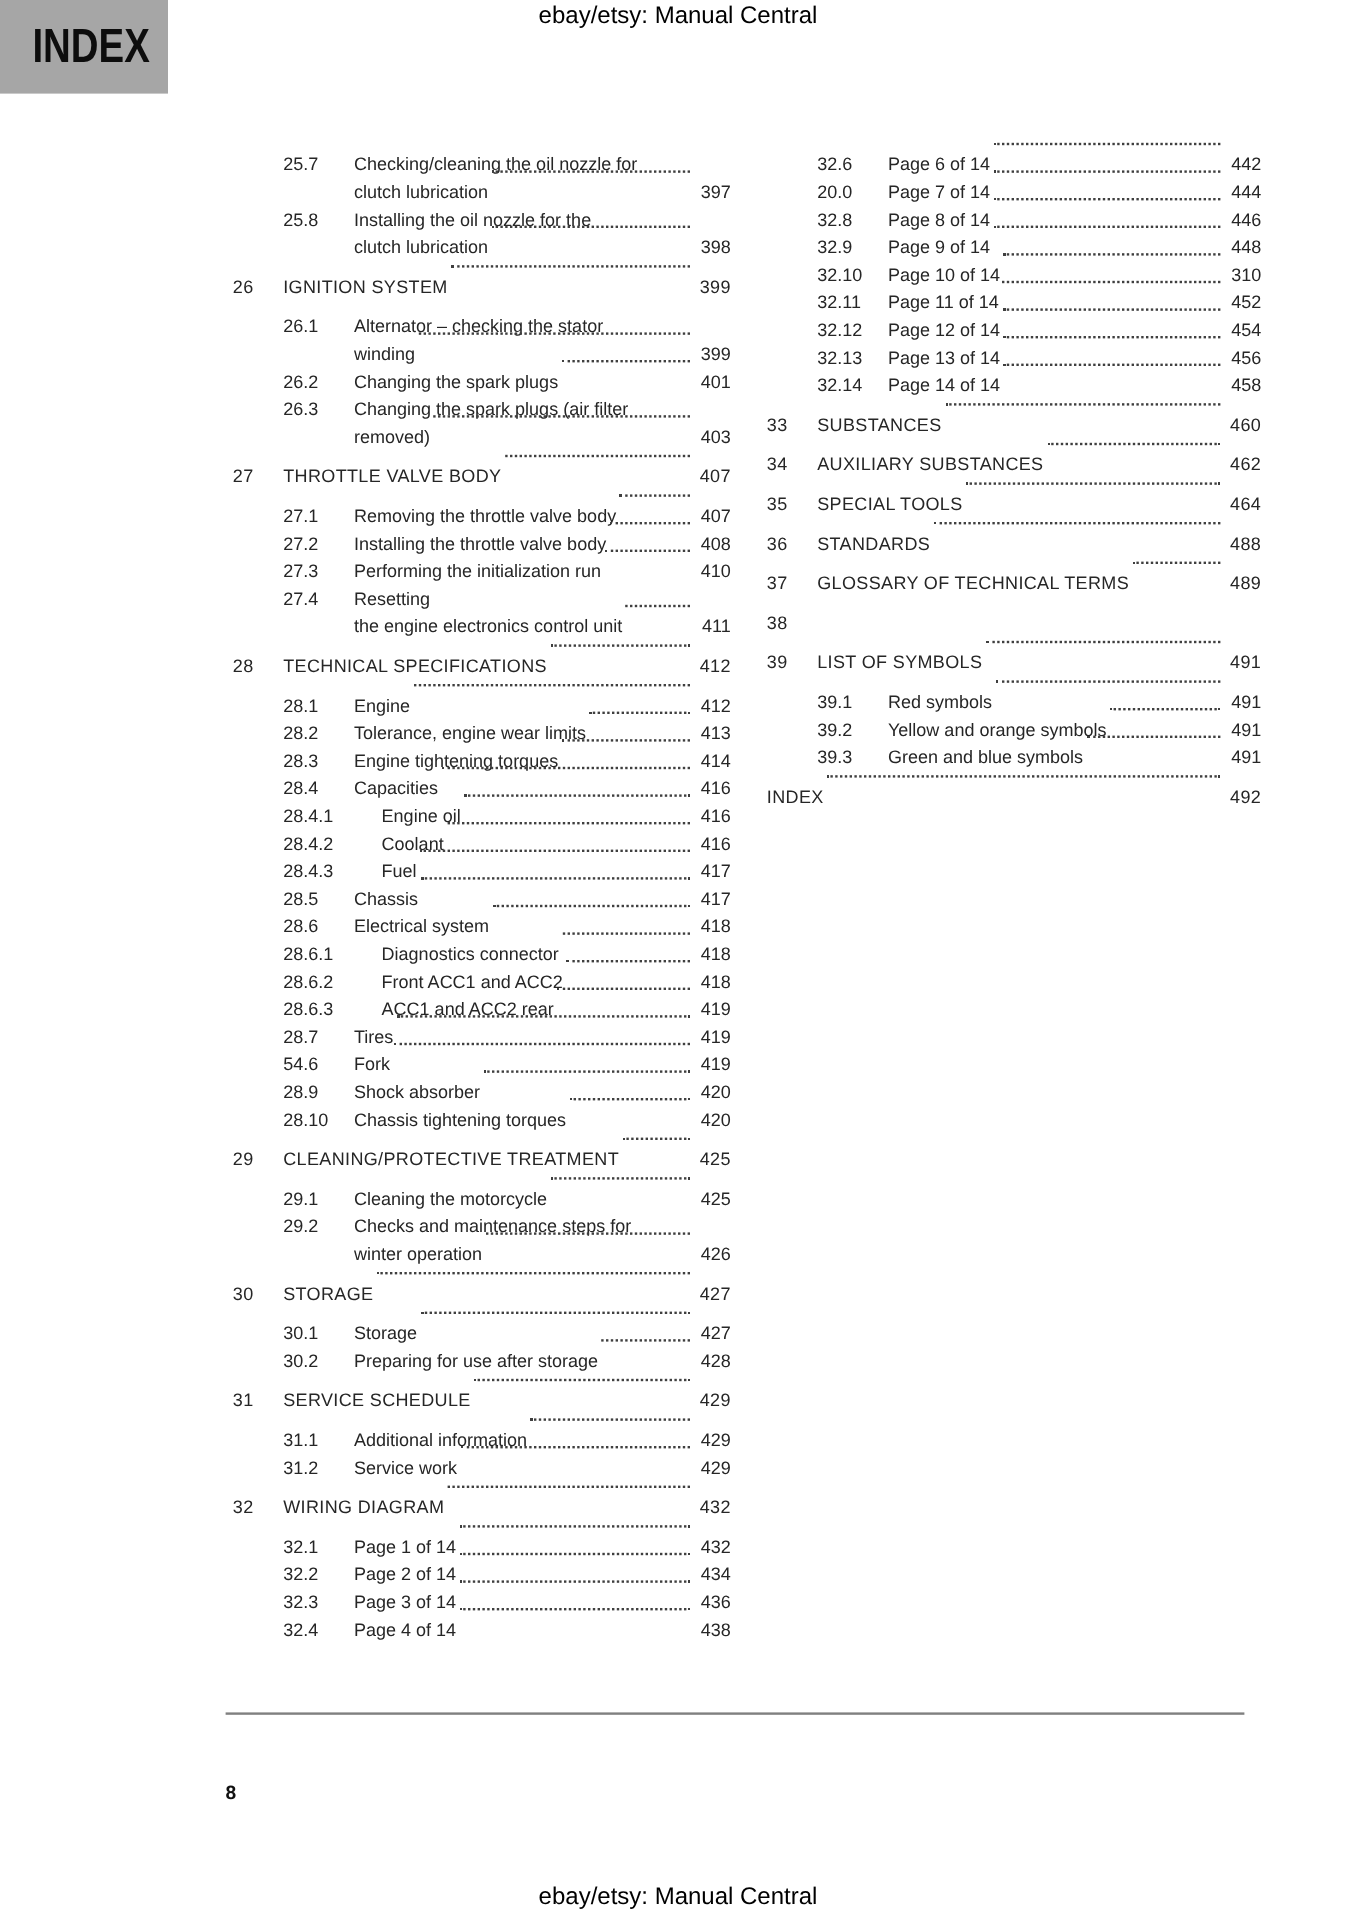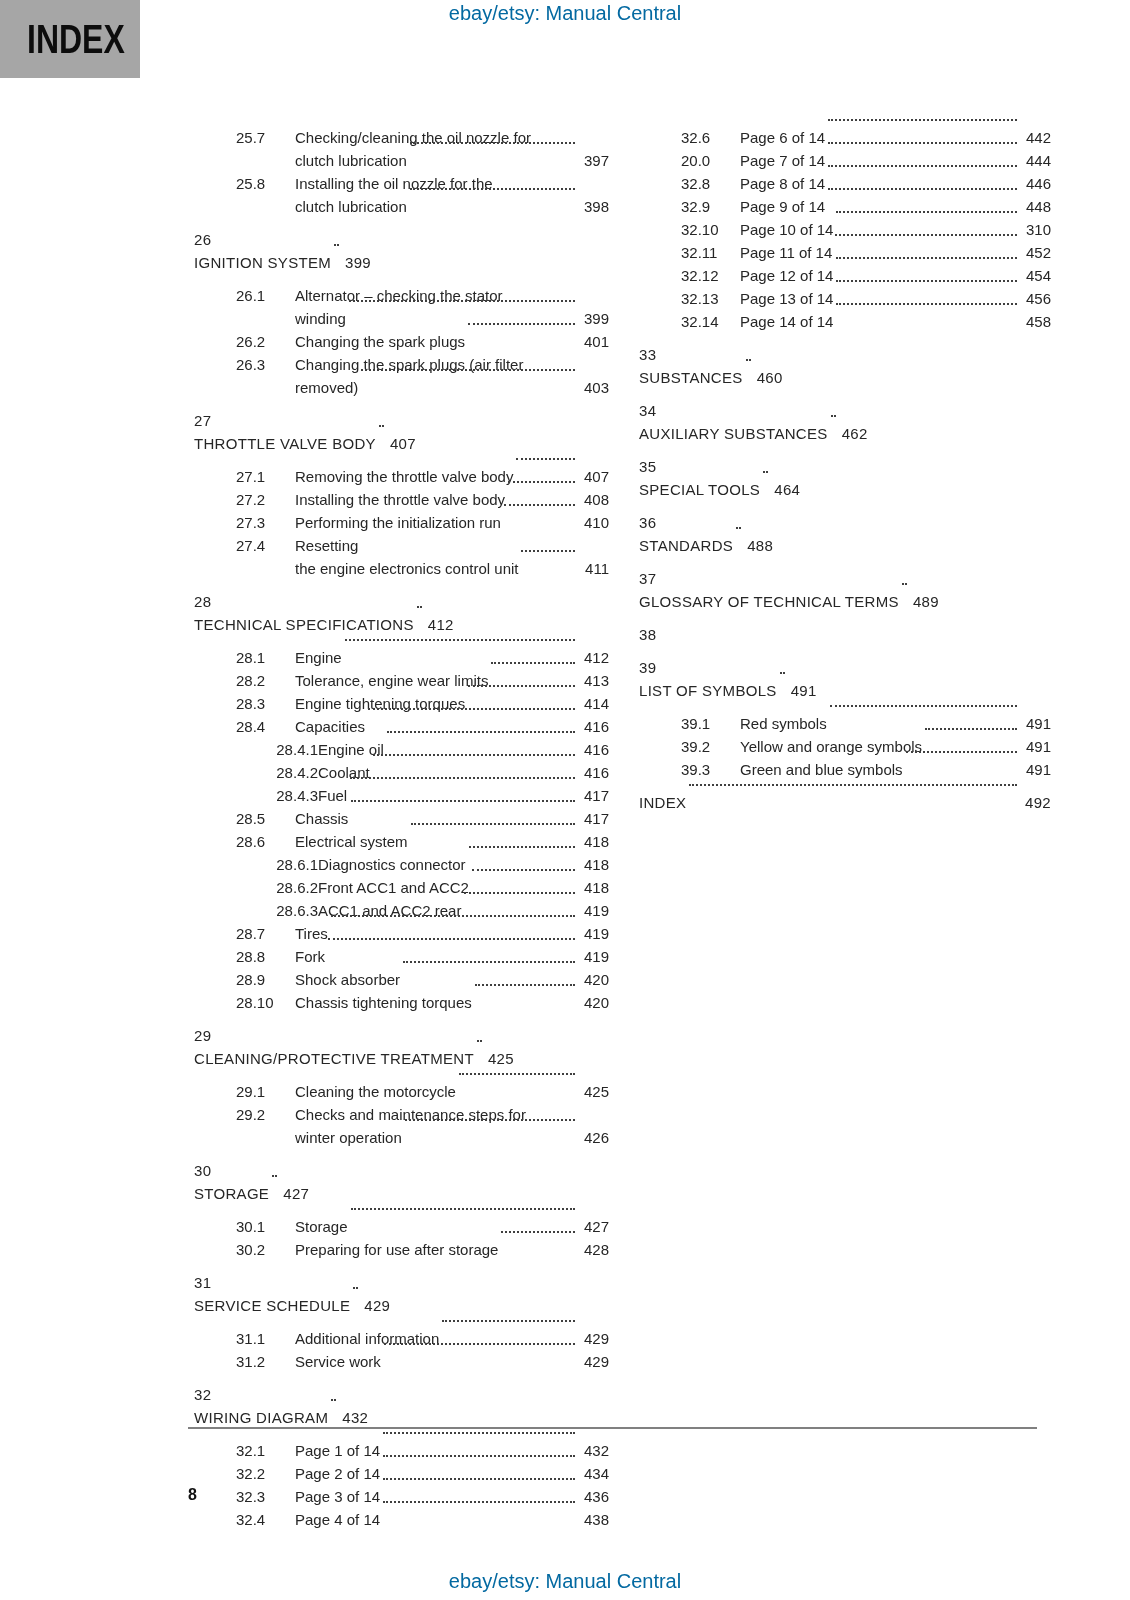--- a/index.html
+++ b/index.html
@@ -26,43 +26,43 @@
     color:#0d0d0d;
     transform:scaleX(0.8); transform-origin:left center;
     letter-spacing:0px;
     white-space:nowrap;
   }
 
   
   .header-title, .footer-title {
     position:absolute; left:0; width:100%;
     text-align:center;
-    font-size:20px; color:#0369a1;
+    font-size:20px; color:#000000;
   }
   .header-title { top:2px; }
   .footer-title { top:1570px; }
 
   
   .columns {
     position:absolute; top:126px; left:194px;
     width:857px;
     display:flex; gap:30px;
     align-items:flex-start;
   }
   .col { flex:none; font-size:15px; line-height:23px; }
   .col-left  { width:415px; }
   .col-right { width:412px; }
 
   .entry { display:flex; align-items:flex-start; }
   .entry .num { flex:none; white-space:nowrap; }
-  .entry.chapter { margin:10px 0; letter-spacing:0.3px;flex-direction:column; }
+  .entry.chapter { margin:10px 0; letter-spacing:0.3px; }
   .entry.plain   { margin:10px 0; letter-spacing:0.3px; }
   .entry.chapter .num { width:42px; }
   .entry.section .num { margin-left:42px; width:59px; }
-  .entry.subsection .num { margin-left:42px; width:82px;text-align:right; }
+  .entry.subsection .num { margin-left:42px; width:82px; }
 
   .entry .body { flex:1 1 auto; min-width:0; }
   .entry .line { display:block; }
   .entry .lastline { display:flex; align-items:flex-start; }
   .entry .lastline .text { flex:none; }
   .entry .leader { flex:1 1 auto; min-width:10px; position:relative; }
   .entry .leader::after {
     content:""; position:absolute; left:3px; right:4px; bottom:5px;
     border-bottom:2px dotted #3f3f3f;
   }
@@ -341,21 +341,21 @@
           <span class="num">28.7</span>
           <span class="body">
             <span class="lastline">
               <span class="text">Tires</span>
               <span class="leader"></span>
               <span class="pg">419</span>
             </span>
           </span>
         </div>
         <div class="entry section">
-          <span class="num">28.8</span>
+          <span class="num">54.6</span>
           <span class="body">
             <span class="lastline">
               <span class="text">Fork</span>
               <span class="leader"></span>
               <span class="pg">419</span>
             </span>
           </span>
         </div>
         <div class="entry section">
           <span class="num">28.9</span>

